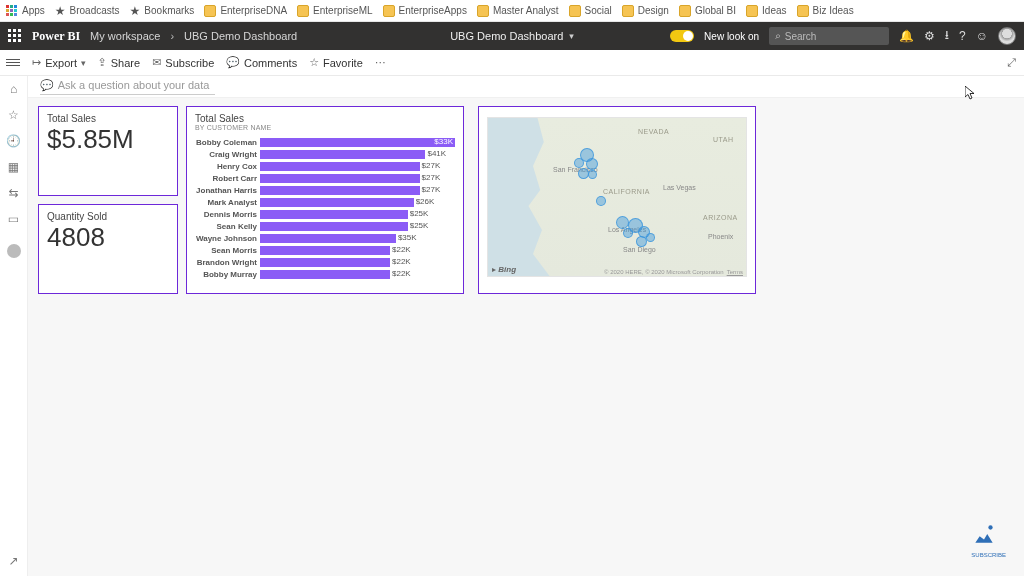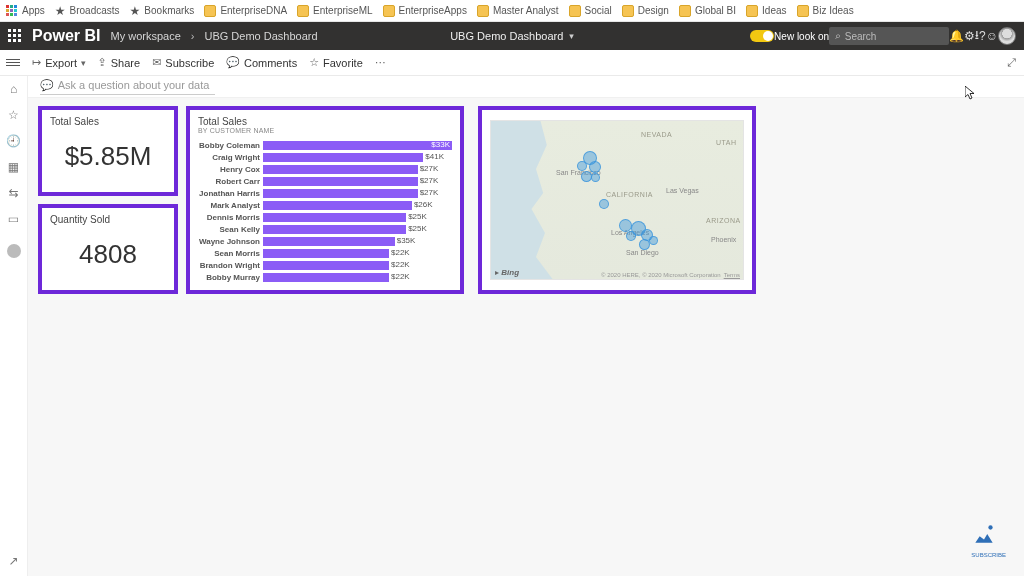--- a/index.html
+++ b/index.html
@@ -16,26 +16,26 @@
   .bm-apps span:nth-child(5){background:#86b;}
   .bm-apps span:nth-child(6){background:#2cc;}
   .bm-apps span:nth-child(7){background:#d55;}
   .bm-apps span:nth-child(8){background:#3b5;}
   .bm-apps span:nth-child(9){background:#58d;}
   .bm-star { color:#555; font-size:12px; }
   
   .pbi-nav { height: 28px; background:#323130; color:#fff; display:flex; align-items:center; padding:0 8px; gap:10px; font-size:11px; }
   .waffle { width:14px;height:14px; display:grid; grid-template-columns:repeat(3,3px); grid-template-rows:repeat(3,3px); gap:2px;}
   .waffle span{background:#fff;}
-  .pbi-brand { font-weight:600; font-size:16px; }
+  .pbi-brand { font-weight:600; font-size:12px;font-family:Liberation Serif, serif; }
   .crumb { color:#d6d6d6;}
   .crumb-sep { color:#bbb; }
   .nav-center { position:absolute; left:50%; transform:translateX(-50%); display:flex; align-items:center; gap:6px; color:#eee; }
   .chev { font-size:9px; color:#ccc;}
-  .nav-right { margin-left:auto; display:flex; align-items:center; }
+  .nav-right { margin-left:auto; display:flex; align-items:center; gap:10px; }
   .toggle { width:24px;height:12px; background:#f2c811; border-radius:6px; position:relative; }
   .toggle::after { content:""; position:absolute; right:1px; top:1px; width:10px;height:10px; background:#fff; border-radius:50%; }
   .search-box { background:#555; border-radius:2px; height:18px; width:120px; display:flex; align-items:center; padding:0 6px; gap:4px; color:#ccc; }
   .search-box input { background:transparent; border:none; outline:none; color:#fff; font-size:10px; width:90px;}
   .search-box input::placeholder{color:#bbb;}
   .nav-ico { color:#ddd; font-size:12px; cursor:pointer; }
   .avatar { width:18px; height:18px; border-radius:50%; background:radial-gradient(circle at 50% 35%, #ddd 35%, #999 38%, #ddd 60%); border:1px solid #777; }
   
   .cmd-bar { height:26px; background:#fff; border-bottom:1px solid #eaeaea; display:flex; align-items:center; padding:0 6px; gap:12px; font-size:11px; color:#333; position:relative;}
   .hamburger { width:14px; display:flex; flex-direction:column; gap:2px; cursor:pointer;}
@@ -46,26 +46,26 @@
   
   .qna-row { height:22px; display:flex; align-items:center; padding-left:40px; border-bottom:1px solid #f0f0f0; gap:6px; font-size:11px; color:#888; position:relative;}
   .qna-underline { border-bottom:1px solid #ccc; padding-bottom:2px; width:175px; display:flex; gap:4px; align-items:center;}
   
   .left-rail { position:absolute; left:0; top:76px; bottom:0; width:28px; background:#fff; border-right:1px solid #eee; display:flex; flex-direction:column; align-items:center; gap:12px; padding-top:6px;}
   .rail-ico { color:#777; font-size:12px; cursor:pointer; }
   .rail-avatar { width:14px;height:14px;border-radius:50%;background:#bbb;margin-top:6px;}
   .rail-bottom { position:absolute; bottom:8px; color:#777; font-size:12px; cursor:pointer;}
   
   .canvas { position:absolute; left:28px; right:0; top:98px; bottom:0; background:#f7f7f7; padding:8px 10px; display:flex; gap:8px; align-items:flex-start;}
-  .tile { background:#fff; border:4px solid #6d28d9; padding:6px 8px; }
+  .tile { background:#fff; border:1px solid #6d28d9; padding:6px 8px; }
   .tile-title { font-size:10px; color:#444; }
   .tile-sub { font-size:7px; color:#888; letter-spacing:0.2px;}
   .stack { display:flex; flex-direction:column; gap:8px; }
   .kpi { width:140px; height:90px;}
-  .kpi-value { font-size:26px; color:#333; text-align:center; margin-top:14px; font-weight:400;}
+  .kpi-value { font-size:26px; color:#333; text-align:left; font-weight:400;}
   .barchart-tile { width:278px; height:188px; }
   .bars { margin-top:6px; display:flex; flex-direction:column; gap:1px; }
   .bar-row { display:flex; align-items:center; height:11px; gap:3px; font-size:8px; color:#555; }
   .bar-label { width:62px; text-align:right;font-weight:bold; }
   .bar-track { flex:1; position:relative; height:9px; }
   .bar-fill { position:absolute; left:0; top:0; bottom:0; background:#8b5cf6; }
   .bar-val { position:absolute; top:-1px; font-size:8px; color:#555;}
   .bar-val-inside { position:absolute; right:2px; top:-1px; font-size:8px; color:#fff;}
   .map-tile { width:278px; height:188px; margin-left:6px;}
   .map-area { margin-top:4px; height:160px; border:1px solid #e4e4e4; background:linear-gradient(180deg,#e8ecdf 0%, #e5e9dd 100%); position:relative; overflow:hidden;}

